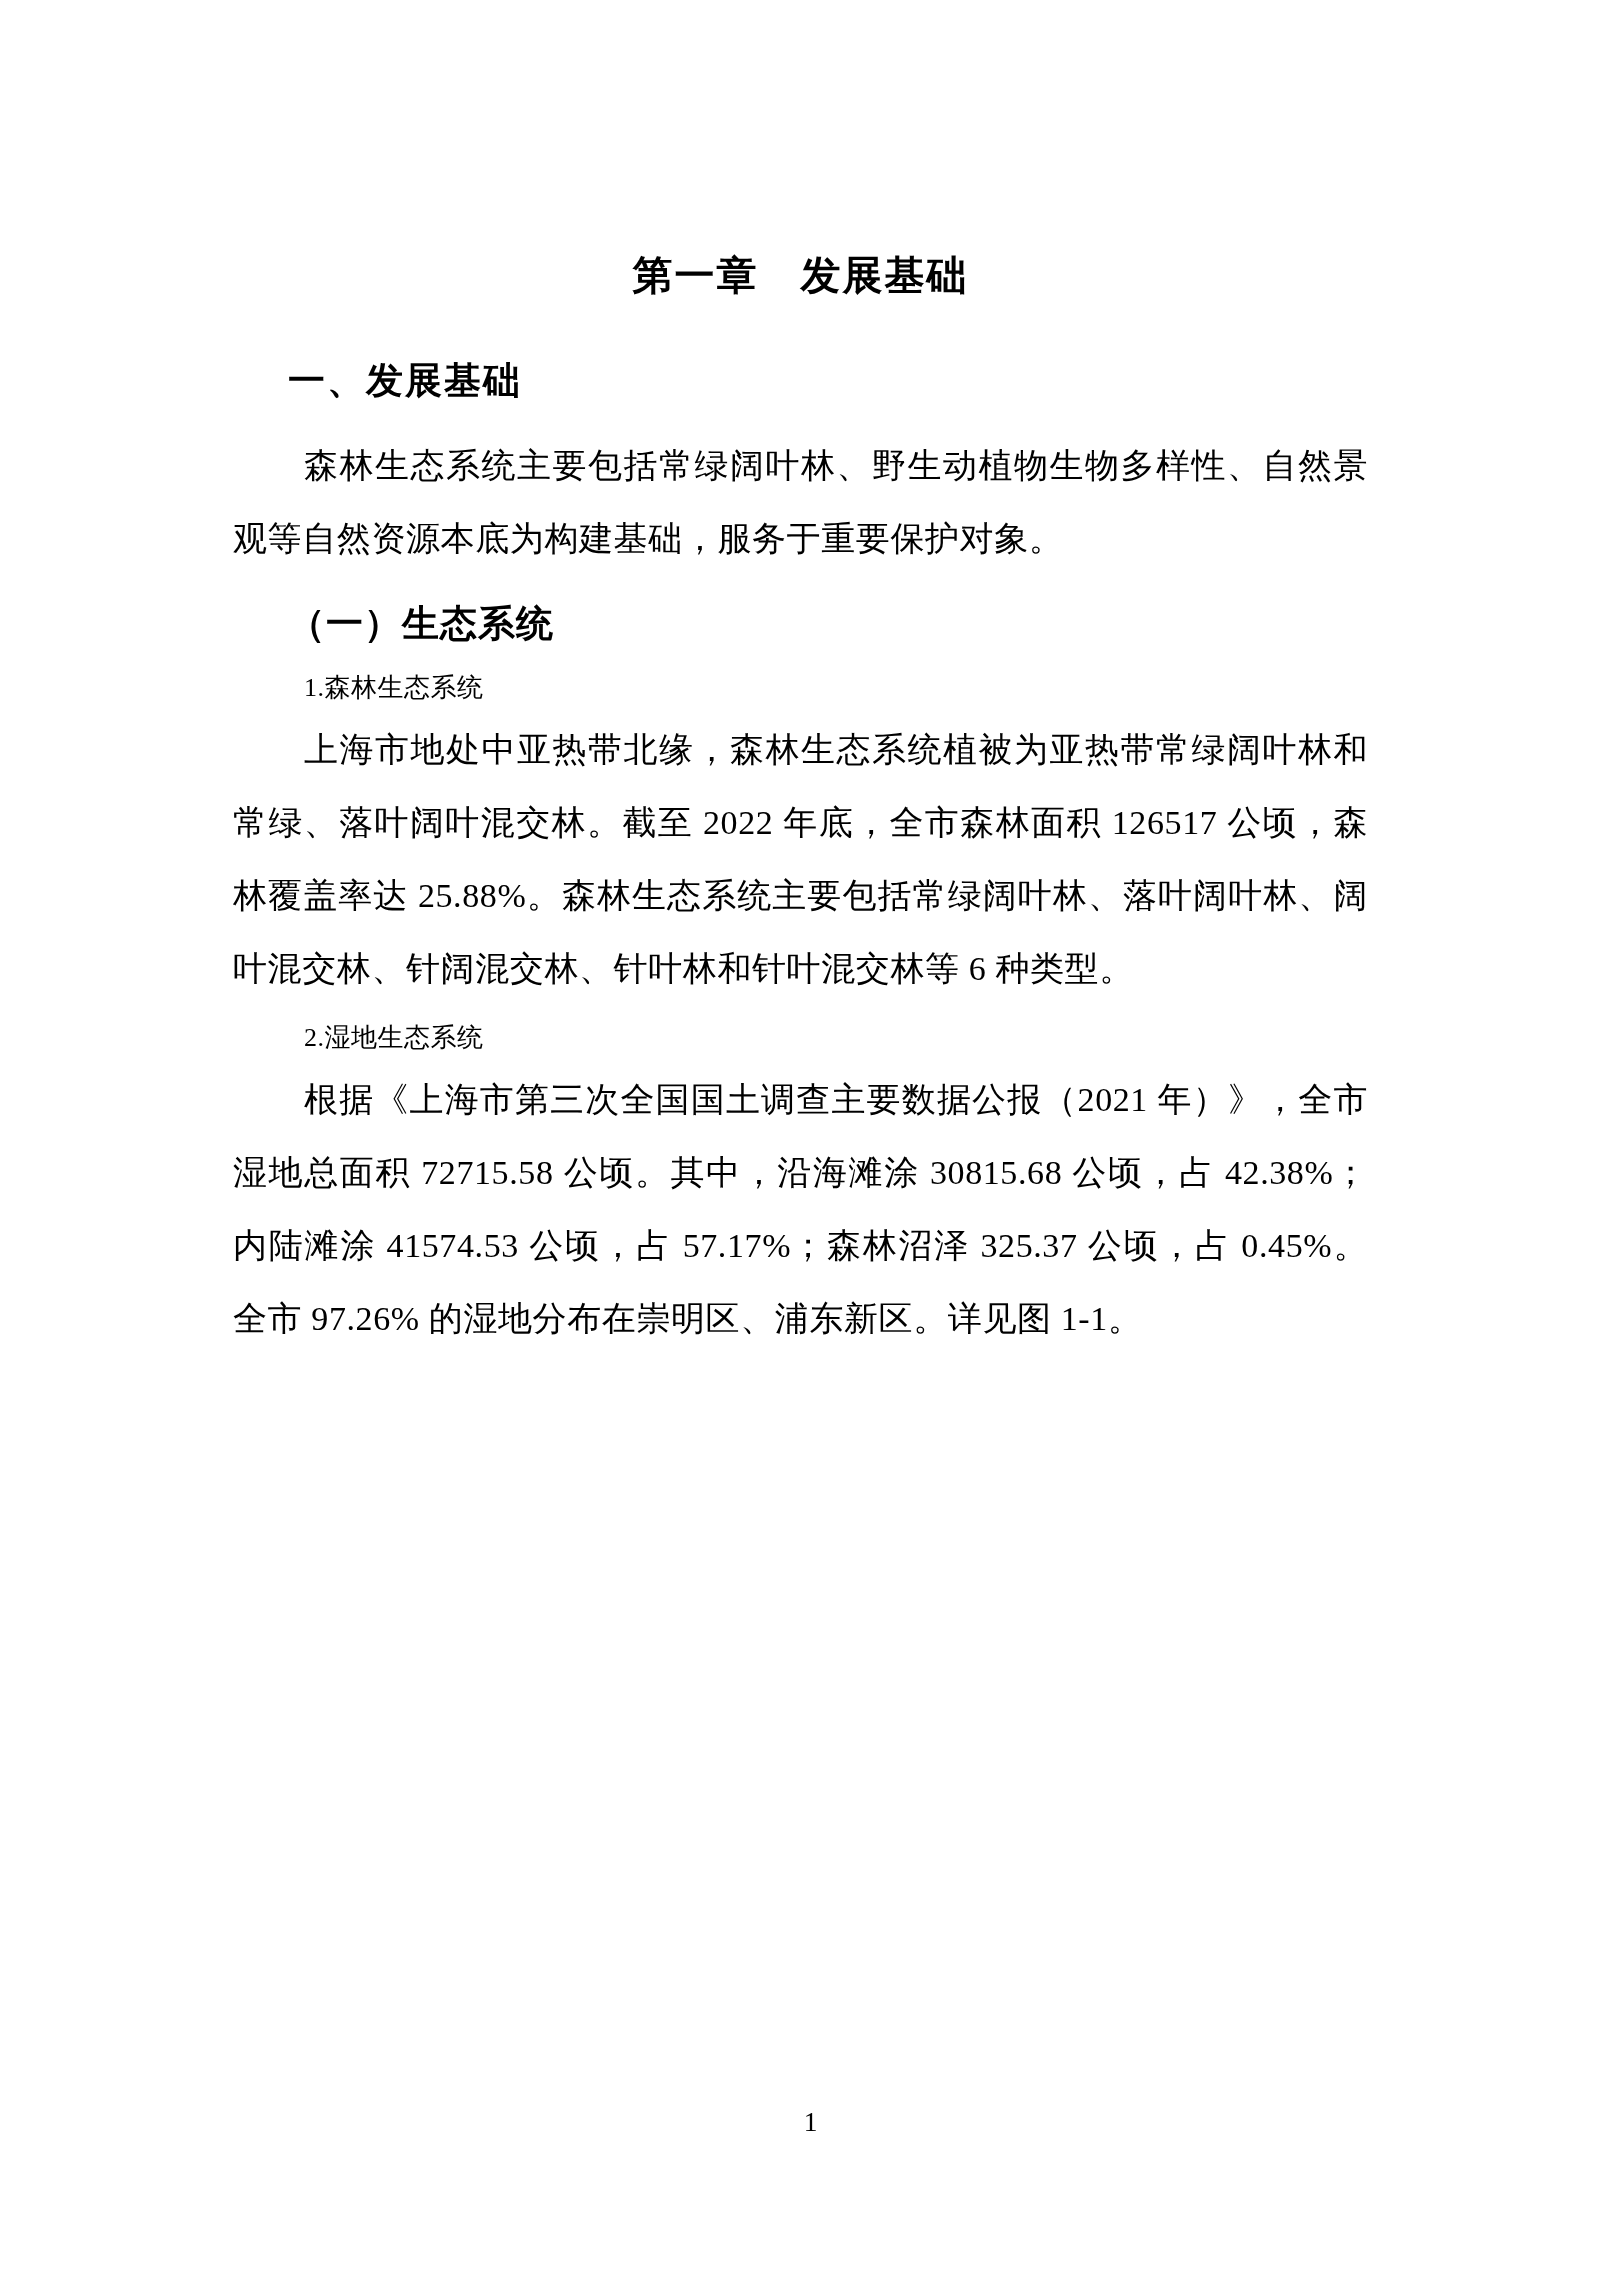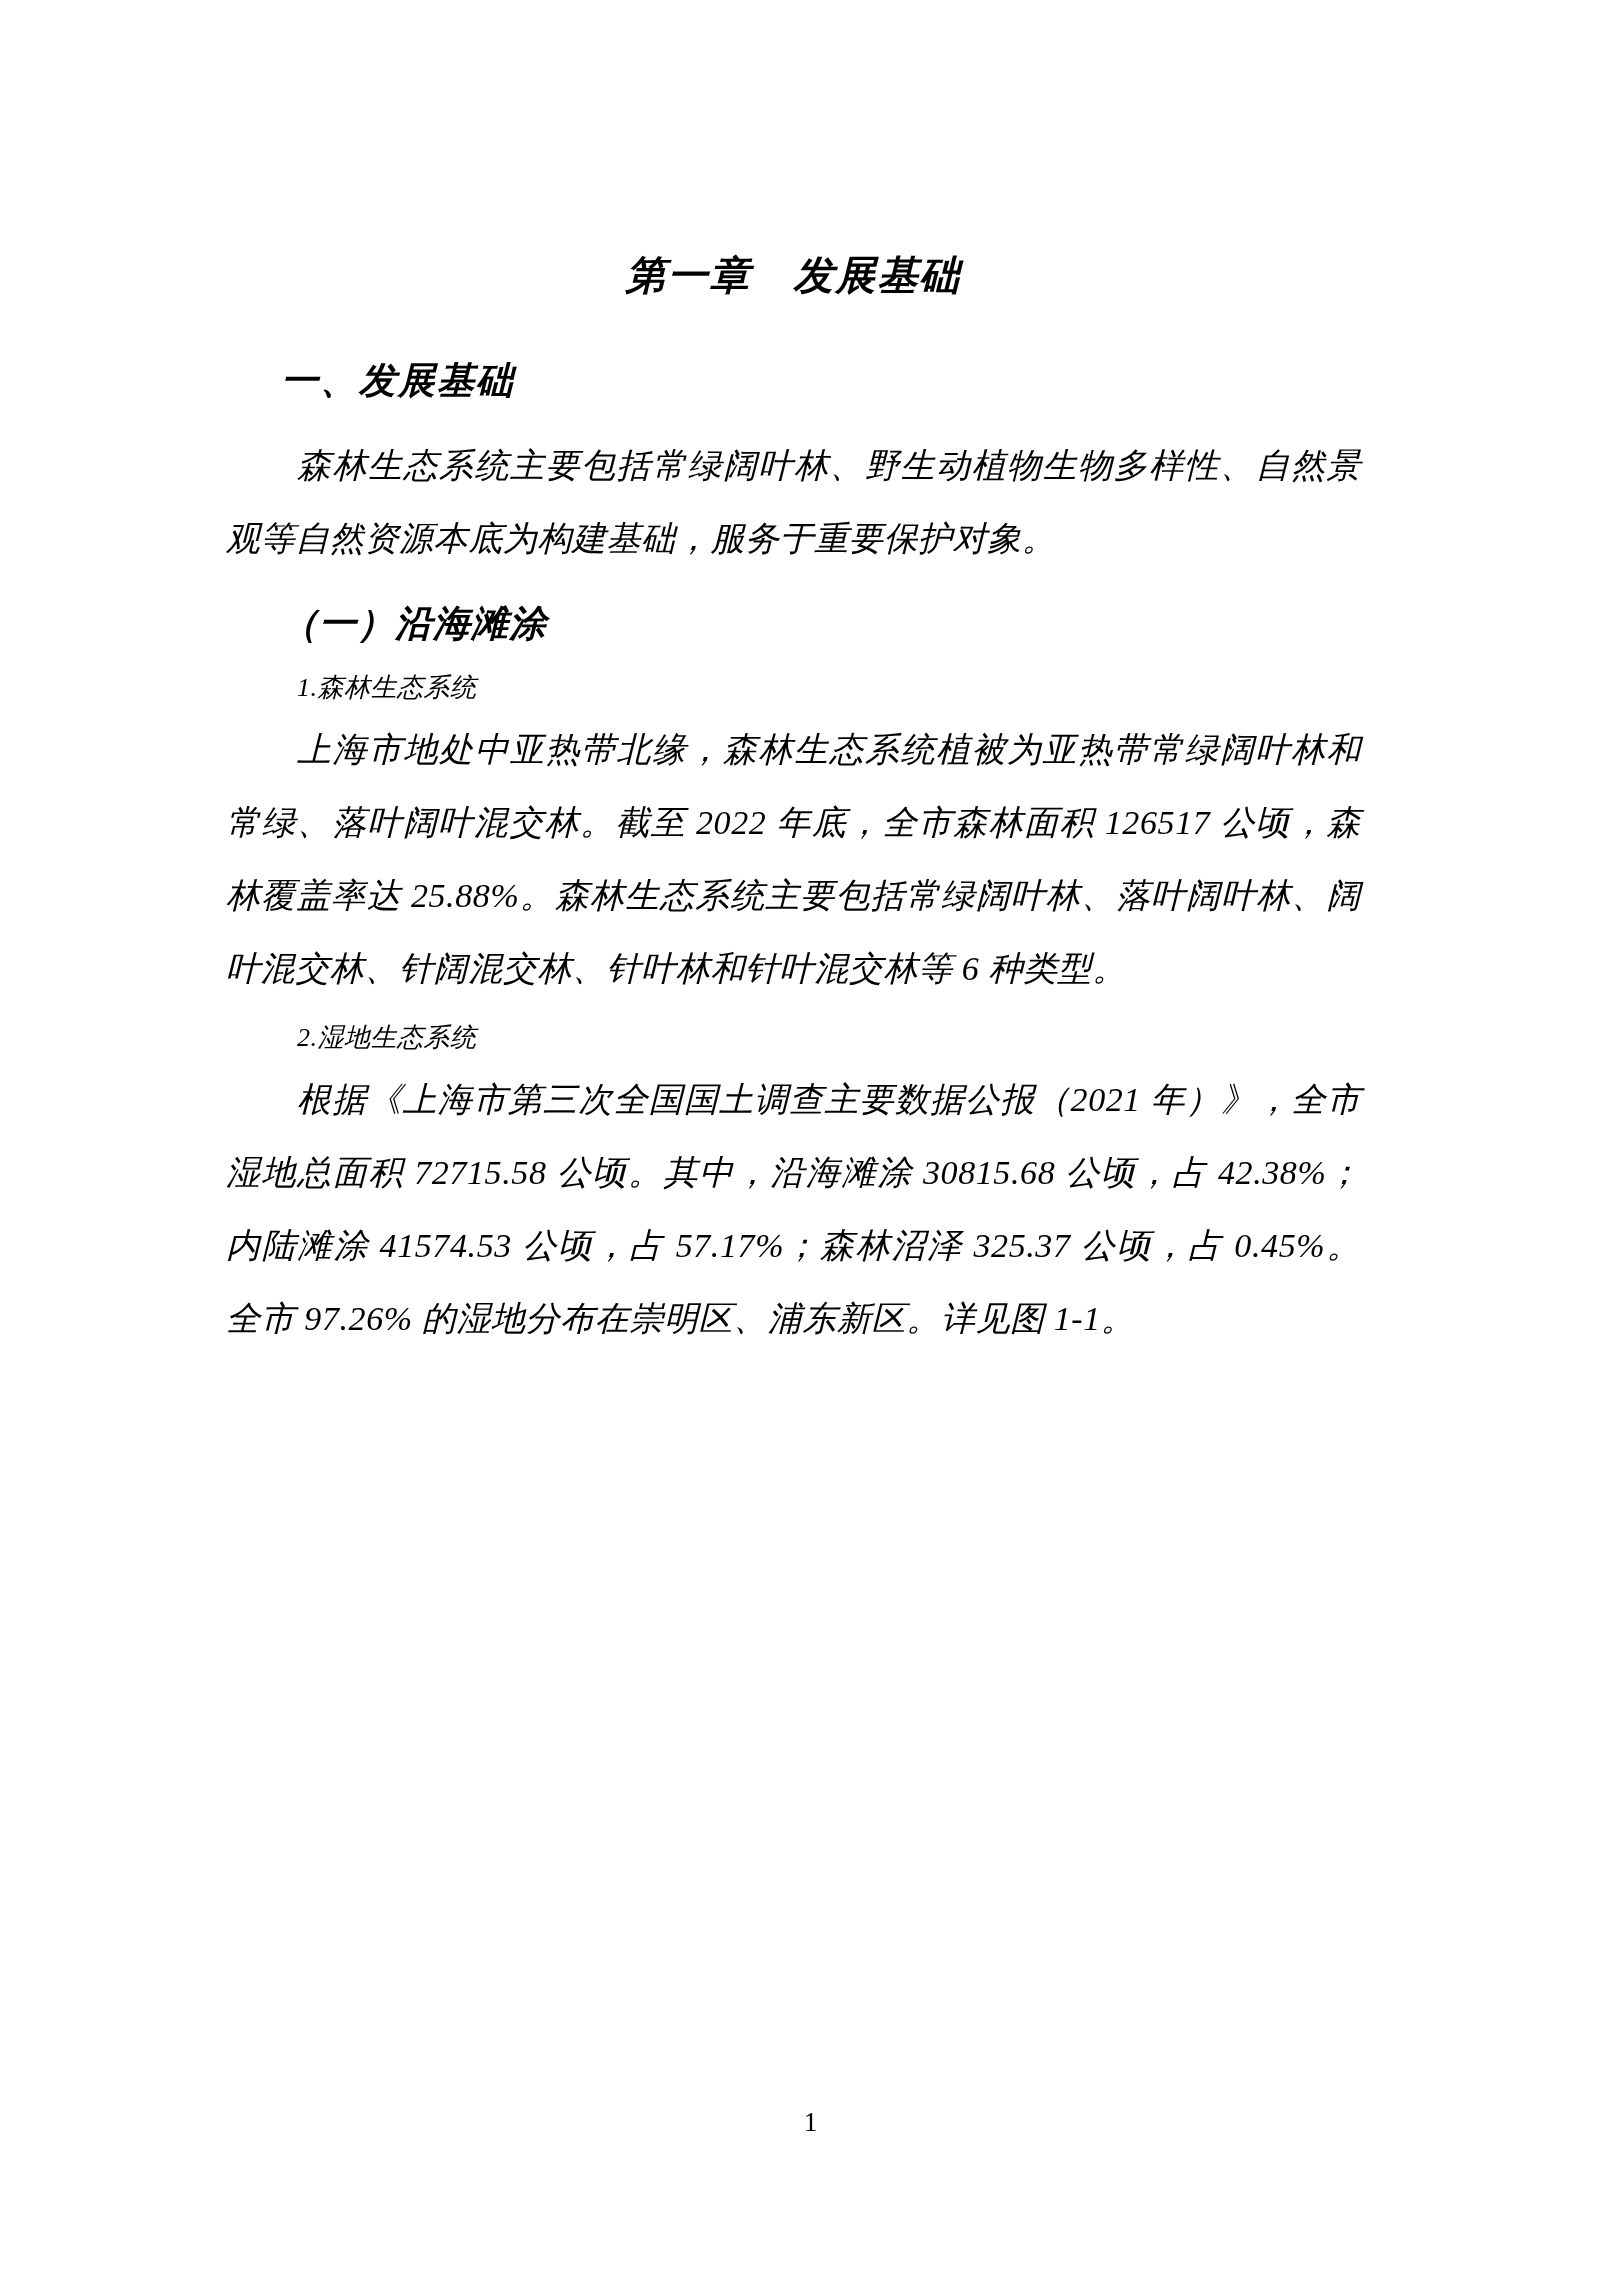--- a/index.html
+++ b/index.html
@@ -20,24 +20,23 @@
     position: absolute;
     left: 0; top: 0;
     width: 1621px;
     height: 2293px;
     background: #ffffff;
   }
 
   
   .content {
     position: absolute;
-    left: 226px;
+    left: 233px;
     top: 250px;
     width: 1135px;
-    font-style: italic;
   }
 
   
   .chapter-title {
     font-family: "Liberation Sans", "DejaVu Sans", sans-serif;
     font-weight: 700;
     font-size: 40px;
     line-height: 1.25;
     text-align: center;
     letter-spacing: 2px;
@@ -109,21 +108,21 @@
 <div class="page">
 
   <div class="content">
 
     <h1 class="chapter-title">第一章　发展基础</h1>
 
     <h2 class="h1-cn">一、发展基础</h2>
 
     <p class="para">森林生态系统主要包括常绿阔叶林、野生动植物生物多样性、自然景观等自然资源本底为构建基础，服务于重要保护对象。</p>
 
-    <h3 class="h2-cn">（一）沿海滩涂</h3>
+    <h3 class="h2-cn">（一）生态系统</h3>
 
 
     <h4 class="h3-cn">1.森林生态系统</h4>
 
     <p class="para">上海市地处中亚热带北缘，森林生态系统植被为亚热带常绿阔叶林和常绿、落叶阔叶混交林。截至 2022 年底，全市森林面积 126517 公顷，森林覆盖率达 25.88%。森林生态系统主要包括常绿阔叶林、落叶阔叶林、阔叶混交林、针阔混交林、针叶林和针叶混交林等 6 种类型。</p>
 
     <h4 class="h3-cn">2.湿地生态系统</h4>
 
     <p class="para">根据《上海市第三次全国国土调查主要数据公报（2021 年）》，全市湿地总面积 72715.58 公顷。其中，沿海滩涂 30815.68 公顷，占 42.38%；内陆滩涂 41574.53 公顷，占 57.17%；森林沼泽 325.37 公顷，占 0.45%。全市 97.26% 的湿地分布在崇明区、浦东新区。详见图 1-1。</p>
 

